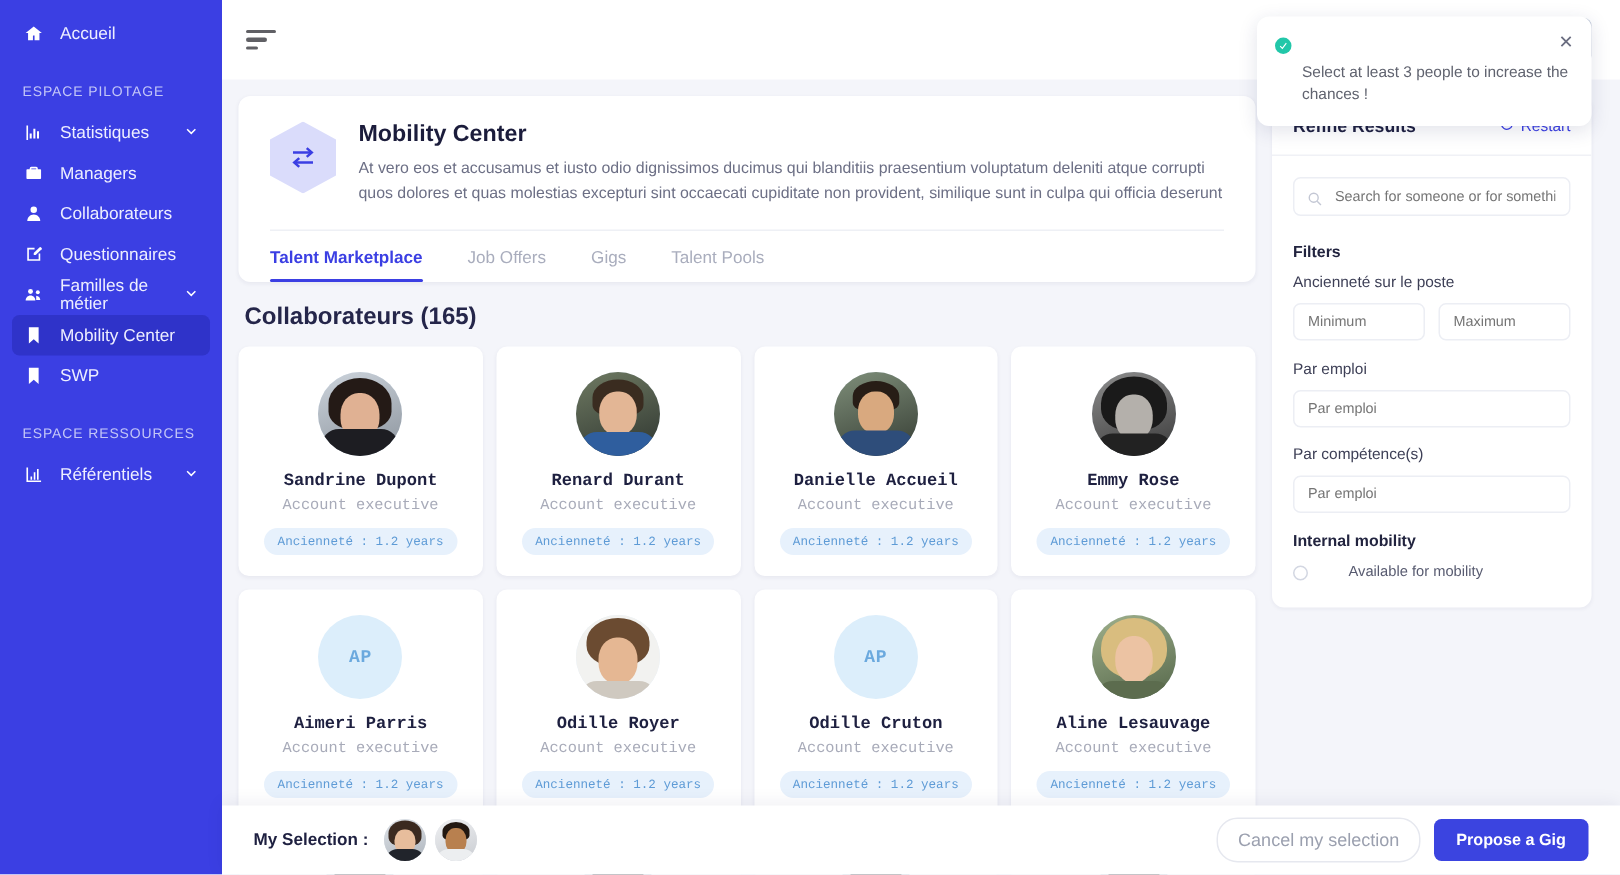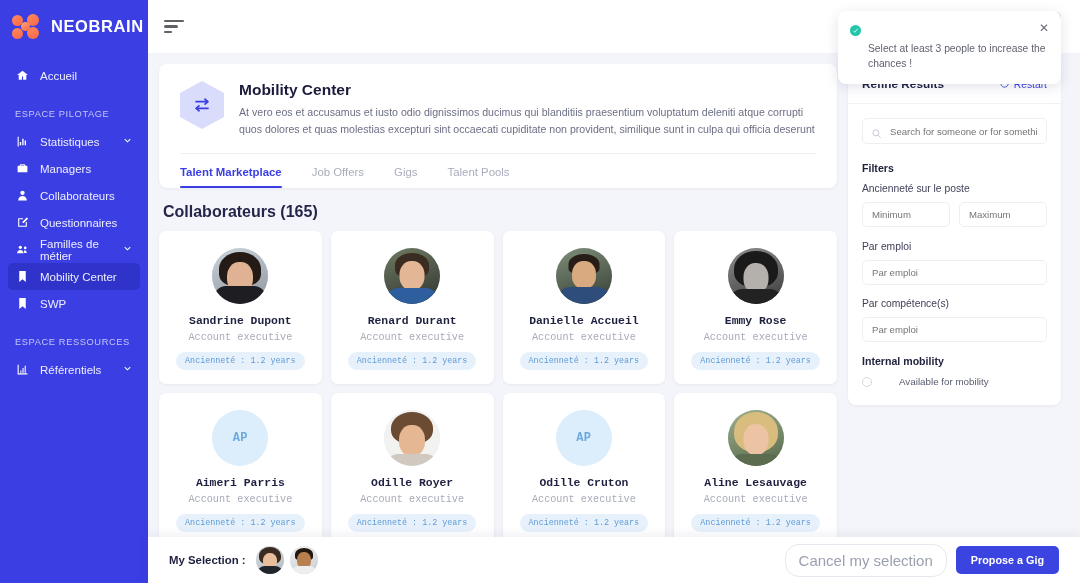--- a/index.html
+++ b/index.html
@@ -169,44 +169,34 @@
   .selbar {
     position: absolute; left: 0; right: 0; bottom: 0; height: 46px; background: #fff;
     display: flex; align-items: center; padding: 0 21px 0 21px; gap: 10px;
     box-shadow: 0 -2px 11px rgba(30,35,90,.07); z-index: 15;
   }
   .selbar-label { font-size: 11.4px; font-weight: 700; color: #1e2040; white-space: nowrap; }
   .sel-avatars { display: flex; gap: 6px; }
   .sel-av { width: 28px; height: 28px; border-radius: 50%; overflow: hidden; position: relative; background:#e6eaf1; }
   .selbar-actions { margin-left: auto; display: flex; gap: 9px; align-items: center; }
   .btn-outline {
-    background: #fff; border: 1px solid #e6e8ef; color: #9ba0af; font-size: 15px;
+    background: #fff; border: 1px solid #e6e8ef; color: #9ba0af; font-size: 12px;
     padding: 7px 13px; border-radius: 14px; cursor: pointer; font-family: inherit; text-align: center;
   }
   .btn-primary {
     background: #3B44E0; border: none; color: #fff; font-size: 10.8px; font-weight: 700;
     padding: 8px 15px; border-radius: 5px; cursor: pointer; font-family: inherit;
   }
 </style>
 </head>
 <body>
 
 <div class="app">
 
   <aside class="sidebar">
-    <div class="logo-row">
-      <div class="logo-mark">
-        <i class="a"></i>
-          <i class="b"></i>
-          <i class="c"></i>
-          <i class="d"></i>
-          <i class="e"></i>
-      </div>
-      <div class="logo-text">NEOBRAIN</div>
-    </div>
 
     <div class="nav-item nav-accueil">
       <span class="ic">
         <svg viewBox="0 0 24 24">
             <path d="M12 3 2 11h3v9h6v-6h2v6h6v-9h3z"></path>
           </svg>
       </span>
       <span>Accueil</span>
     </div>
 

